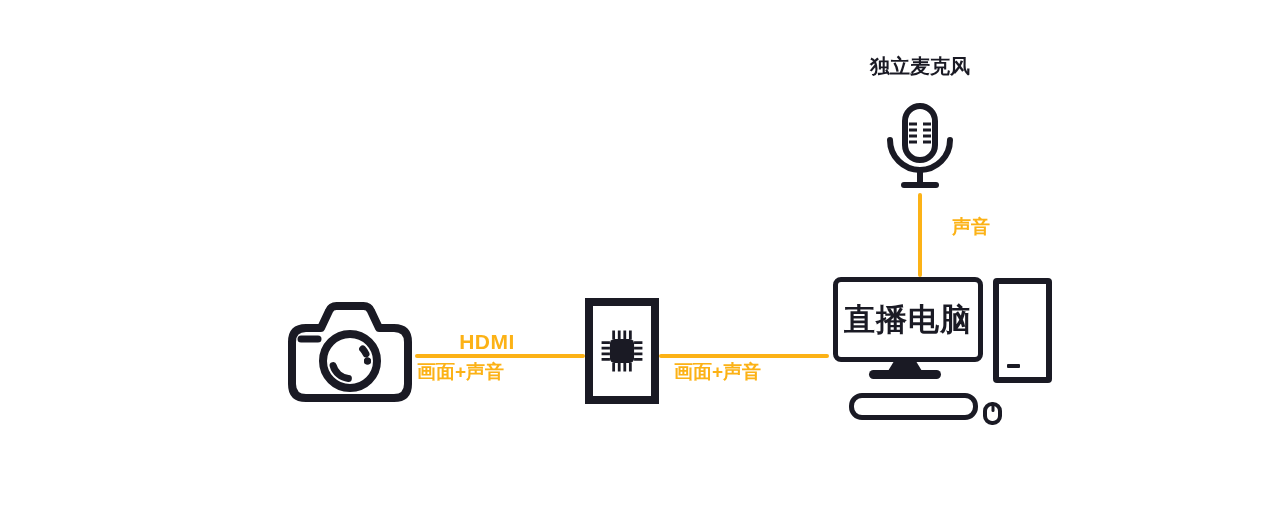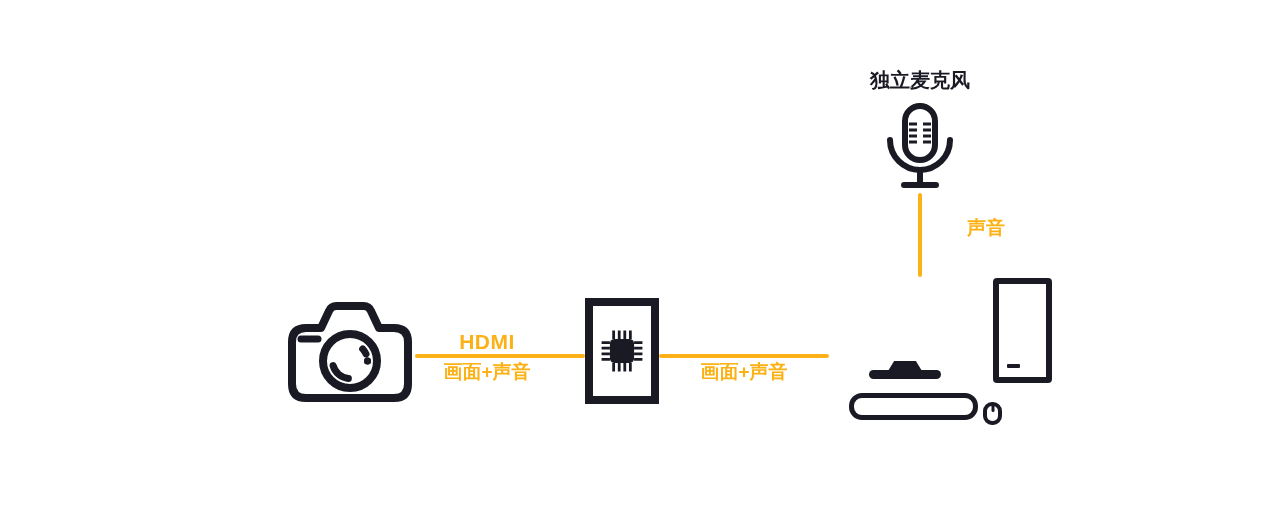--- a/index.html
+++ b/index.html
@@ -5,21 +5,21 @@
   :root{
     --accent:#FCB216;
     --ink:#1A1A24;
   }
   html,body{margin:0;padding:0;background:#fff;}
   body{font-family:"Liberation Sans","DejaVu Sans",sans-serif;}
   #canvas{position:relative;width:1280px;height:523px;background:#ffffff;overflow:hidden;}
   .abs{position:absolute;}
   .node-label{color:var(--ink);font-weight:bold;font-size:20px;text-align:center;line-height:24px;}
   .conn-proto{color:var(--accent);font-weight:bold;font-size:21px;text-align:center;line-height:24px;letter-spacing:0.5px;}
-  .conn-payload{color:var(--accent);font-weight:bold;font-size:19px;text-align:center;line-height:22px;}
+  .conn-payload{color:var(--accent);font-weight:bold;font-size:19px;line-height:22px;}
   .h-line{height:4px;background:var(--accent);border-radius:2px;}
   .v-line{width:4px;background:var(--accent);border-radius:2px;}
   svg{display:block;color:var(--ink);}
   
   .card-box{width:58px;height:90px;border:8px solid var(--ink);background:#fff;
             display:flex;align-items:center;justify-content:center;}
   
   .monitor{width:140px;height:75px;border:5px solid var(--ink);border-radius:8px;background:#fff;
            display:flex;align-items:center;justify-content:center;}
   .monitor-text{color:var(--ink);font-weight:bold;font-size:31px;letter-spacing:1px;white-space:nowrap;}
@@ -60,36 +60,39 @@
         <path d="M19 41 V50 M25 41 V50 M31 41 V50 M37 41 V50"></path>
         <path d="M6 19 H15 M6 25 H15 M6 31 H15 M6 37 H15"></path>
         <path d="M41 19 H50 M41 25 H50 M41 31 H50 M41 37 H50"></path>
       </g>
     </svg>
   </div>
 
   <div class="abs h-line" style="left:659px;top:354px;width:170px;"></div>
   <div class="abs conn-payload" style="left:674px;top:361px;width:140px;">画面+声音</div>
 
-  <div class="abs node-label" style="left:850px;top:70px;width:140px;font-family:Liberation Mono, monospace;">独立麦克风</div>
+  <div class="abs node-label" style="left:850px;top:54px;width:140px;">独立麦克风</div>
 
   <svg class="abs" style="left:885px;top:103px;" width="70" height="89" viewBox="0 0 70 89" aria-hidden="true">
     <rect x="20" y="3" width="30" height="54" rx="15" fill="#fff" stroke="currentColor" stroke-width="6"></rect>
     <g stroke="currentColor" stroke-width="3">
       <path d="M24 21 H32 M24 27 H32 M24 33 H32 M24 39 H32"></path>
       <path d="M38 21 H46 M38 27 H46 M38 33 H46 M38 39 H46"></path>
     </g>
     <path d="M5 37 A30 30 0 0 0 65 37" fill="none" stroke="currentColor" stroke-width="6" stroke-linecap="round"></path>
     <path d="M35 67 V80" stroke="currentColor" stroke-width="6"></path>
     <path d="M19 82 H51" stroke="currentColor" stroke-width="6" stroke-linecap="round"></path>
   </svg>
 
   <div class="abs v-line" style="left:918px;top:193px;height:84px;"></div>
-  <div class="abs conn-payload" style="left:956px;top:217px;width:60px;text-align:center;">声音</div>
+  <div class="abs conn-payload" style="left:930px;top:217px;width:60px;text-align:right;font-family:Liberation Mono, monospace;">声音</div>
 
+  <div class="abs monitor" style="left:833px;top:277px;">
+    <span class="monitor-text">直播电脑</span>
+  </div>
   <div class="abs stand-neck" style="left:888px;top:361px;"></div>
   <div class="abs stand-base" style="left:869px;top:370px;"></div>
 
   <div class="abs tower" style="left:993px;top:278px;">
     <div class="tower-dash"></div>
   </div>
 
   <div class="abs keyboard" style="left:849px;top:393px;"></div>
 
   <div class="abs mouse" style="left:983px;top:402px;">

